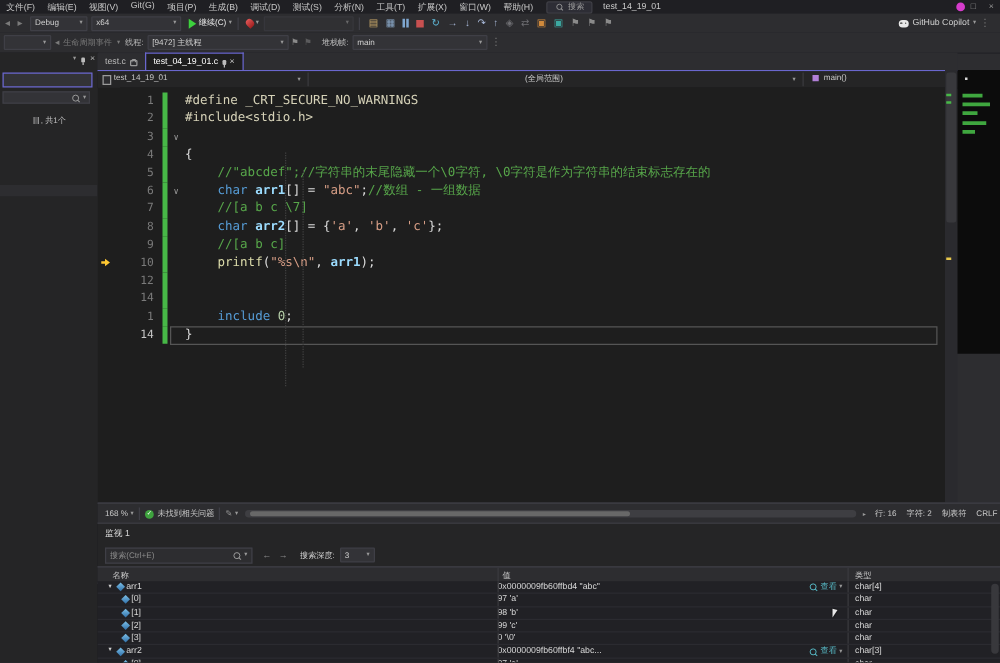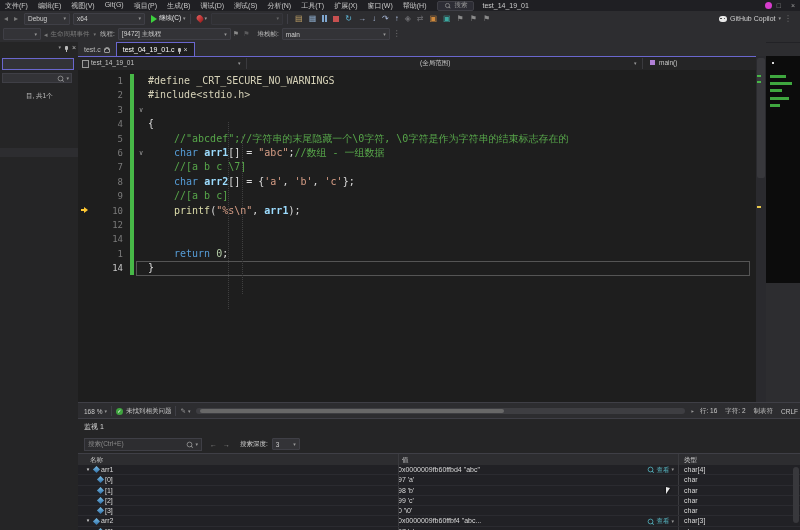--- a/index.html
+++ b/index.html
@@ -262,21 +262,21 @@
       <div class="code-row"><span class="c-glyph"></span><span class="c-num">3</span><span class="c-bar"></span><span class="c-fold">∨</span></div>
       <div class="code-row"><span class="c-glyph"></span><span class="c-num">4</span><span class="c-bar"></span><span class="c-fold"></span><span class="c-code"><span class="tk-pl">{</span></span></div>
       <div class="code-row"><span class="c-glyph"></span><span class="c-num">5</span><span class="c-bar"></span><span class="c-fold"></span><span class="c-code" style="padding-left: 26px;"><span class="tk-cm">//"abcdef";//字符串的末尾隐藏一个\0字符, \0字符是作为字符串的结束标志存在的</span></span></div>
       <div class="code-row"><span class="c-glyph"></span><span class="c-num">6</span><span class="c-bar"></span><span class="c-fold">∨</span><span class="c-code" style="padding-left: 26px;"><span class="tk-kw">char</span><span class="tk-pl"> </span><span class="tk-var">arr1</span><span class="tk-pl">[] = </span><span class="tk-str">"abc"</span><span class="tk-pl">;</span><span class="tk-cm">//数组 - 一组数据</span></span></div>
       <div class="code-row"><span class="c-glyph"></span><span class="c-num">7</span><span class="c-bar"></span><span class="c-fold"></span><span class="c-code" style="padding-left: 26px;"><span class="tk-cm">//[a b c \7]</span></span></div>
       <div class="code-row"><span class="c-glyph"></span><span class="c-num">8</span><span class="c-bar"></span><span class="c-fold"></span><span class="c-code" style="padding-left: 26px;"><span class="tk-kw">char</span><span class="tk-pl"> </span><span class="tk-var">arr2</span><span class="tk-pl">[] = {</span><span class="tk-str">'a'</span><span class="tk-pl">, </span><span class="tk-str">'b'</span><span class="tk-pl">, </span><span class="tk-str">'c'</span><span class="tk-pl">};</span></span></div>
       <div class="code-row"><span class="c-glyph"></span><span class="c-num">9</span><span class="c-bar"></span><span class="c-fold"></span><span class="c-code" style="padding-left: 26px;"><span class="tk-cm">//[a b c]</span></span></div>
       <div class="code-row"><span class="c-glyph"><span class="stmt-arrow"><i></i></span></span><span class="c-num">10</span><span class="c-bar"></span><span class="c-fold"></span><span class="c-code" style="padding-left: 26px;"><span class="tk-fn">printf</span><span class="tk-pl">(</span><span class="tk-str">"%s\n"</span><span class="tk-pl">, </span><span class="tk-var">arr1</span><span class="tk-pl">);</span></span></div>
       <div class="code-row"><span class="c-glyph"></span><span class="c-num">12</span><span class="c-bar"></span><span class="c-fold"></span><span class="c-code"></span></div>
       <div class="code-row"><span class="c-glyph"></span><span class="c-num">14</span><span class="c-bar"></span><span class="c-fold"></span><span class="c-code"></span></div>
-      <div class="code-row"><span class="c-glyph"></span><span class="c-num">1</span><span class="c-bar"></span><span class="c-fold"></span><span class="c-code" style="padding-left: 26px;"><span class="tk-kw">return</span><span class="tk-pl"> </span><span class="tk-num">0</span><span class="tk-pl">;</span></span></div>
+      <div class="code-row"><span class="c-glyph"></span><span class="c-num">1</span><span class="c-bar"></span><span class="c-fold"></span><span class="c-code" style="padding-left: 26px;"><span class="tk-kw">include</span><span class="tk-pl"> </span><span class="tk-num">0</span><span class="tk-pl">;</span></span></div>
       <div class="code-row current"><span class="c-glyph"></span><span class="c-num">14</span><span class="c-bar"></span><span class="c-fold"></span><span class="c-code"><span class="tk-pl">}</span></span><span class="cur-box"></span></div>
     </div>
   <div class="abs guide" style="left:228px;top:122px;height:187px;"></div>
   <div class="abs guide" style="left:242px;top:136px;height:158px;"></div>
 
   <div class="abs" id="vscroll">
     <div style="position:absolute;left:1px;top:2px;width:8px;height:120px;background:#38383c;border-radius:2px;"></div>
     <div class="tick" style="top:19px;background:#47b847;"></div>
     <div class="tick" style="top:25px;background:#47b847;"></div>
     <div class="tick" style="top:150px;background:#e8c84a;"></div>

